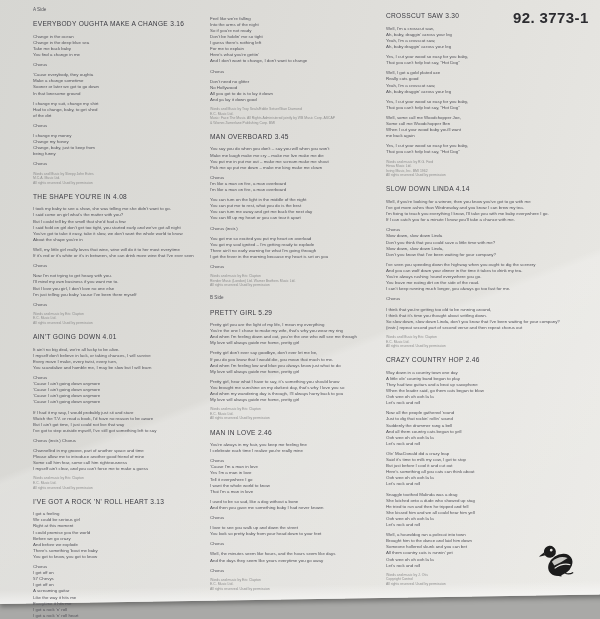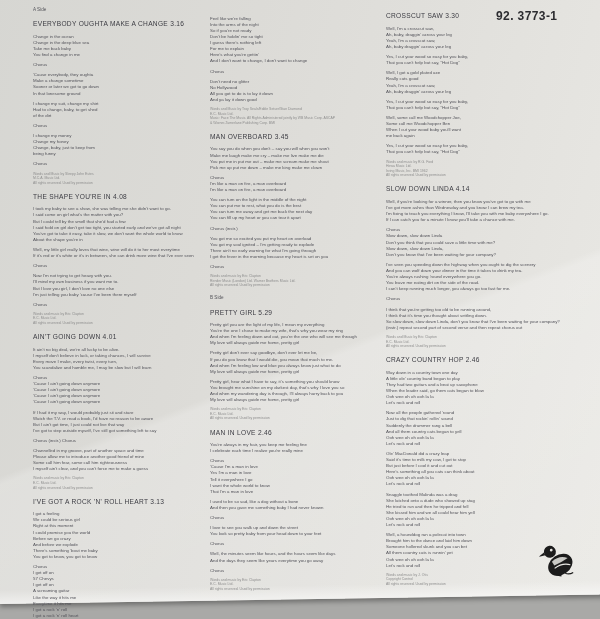--- a/index.html
+++ b/index.html
@@ -28,22 +28,22 @@
   .stanza{margin-bottom:8px;}
   .stanza .ln{font-size:8.8px;line-height:12.2px;color:#53535a;}
   .side{margin-bottom:8px;}
   .side .ln{font-size:9.2px;line-height:12px;color:#54545a;}
   .heading{margin:16px 0 11px 0;}
   .heading .ln{font-size:13.2px;line-height:15px;color:#3b3b42;letter-spacing:.6px;font-weight:500;}
   .col > .heading:first-child{margin-top:0;}
   .credit{margin-bottom:14px;}
   .credit .ln{font-size:6.9px;line-height:9.2px;color:#8e8e8e;}
   .catalog{
-    position:absolute;left:496px;top:9px;
-    font-size:12px;font-weight:bold;letter-spacing:.4px;color:#2c2c30;
+    position:absolute;left:513px;top:9px;
+    font-size:15px;font-weight:bold;letter-spacing:.4px;color:#2c2c30;
   }
   .duck{position:absolute;left:540px;top:541px;width:36px;height:42px;transform:rotate(-6deg);}
 </style>
 </head>
 <body>
 
 <div class="paper">
   <div class="sheen"></div>
   <div class="bottom-edge"></div>
 </div>

